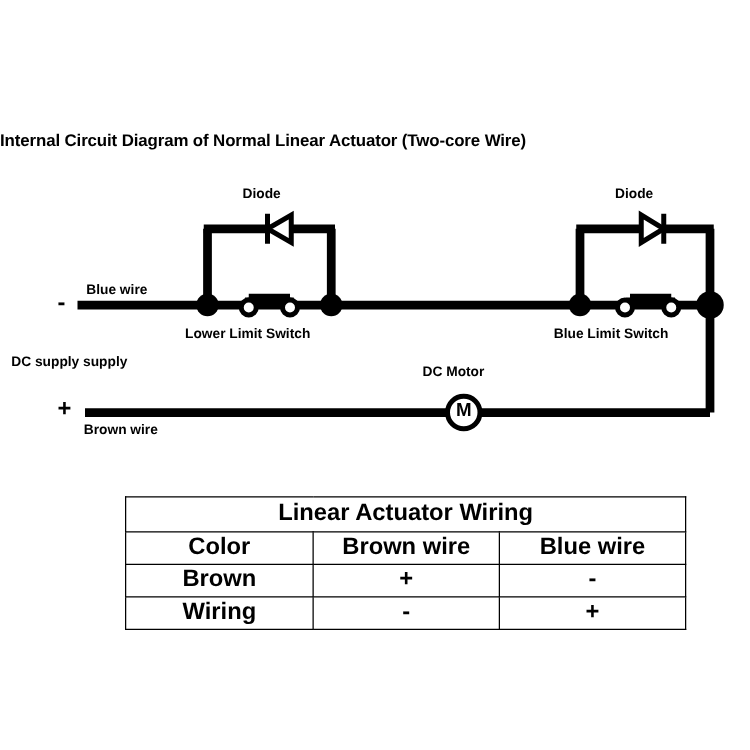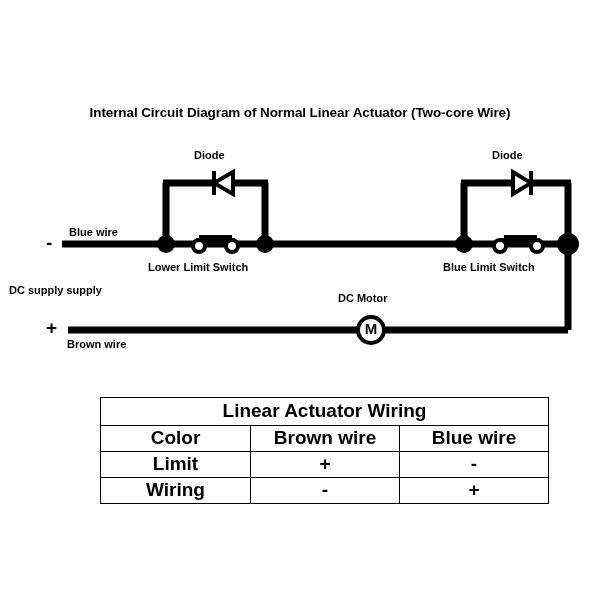--- a/index.html
+++ b/index.html
@@ -19,21 +19,21 @@
     position: relative;
     width: 600px;
     height: 600px;
     background: #ffffff;
   }
   .diagram-title {
     position: absolute;
     left: 0;
     top: 105px;
     width: 600px;
-    text-align: center;
+    text-align: left;
     font-size: 13.5px;
     font-weight: bold;
     letter-spacing: -0.1px;
   }
   svg.circuit {
     position: absolute;
     left: 0;
     top: 0;
     width: 600px;
     height: 600px;
@@ -177,21 +177,21 @@
     <tbody>
       <tr>
         <td class="title-cell" colspan="3">Linear Actuator Wiring</td>
       </tr>
       <tr>
         <td>Color</td>
         <td>Brown wire</td>
         <td>Blue wire</td>
       </tr>
       <tr>
-        <td>Limit</td>
+        <td>Brown</td>
         <td>+</td>
         <td>-</td>
       </tr>
       <tr>
         <td>Wiring</td>
         <td>-</td>
         <td>+</td>
       </tr>
     </tbody>
   </table>

